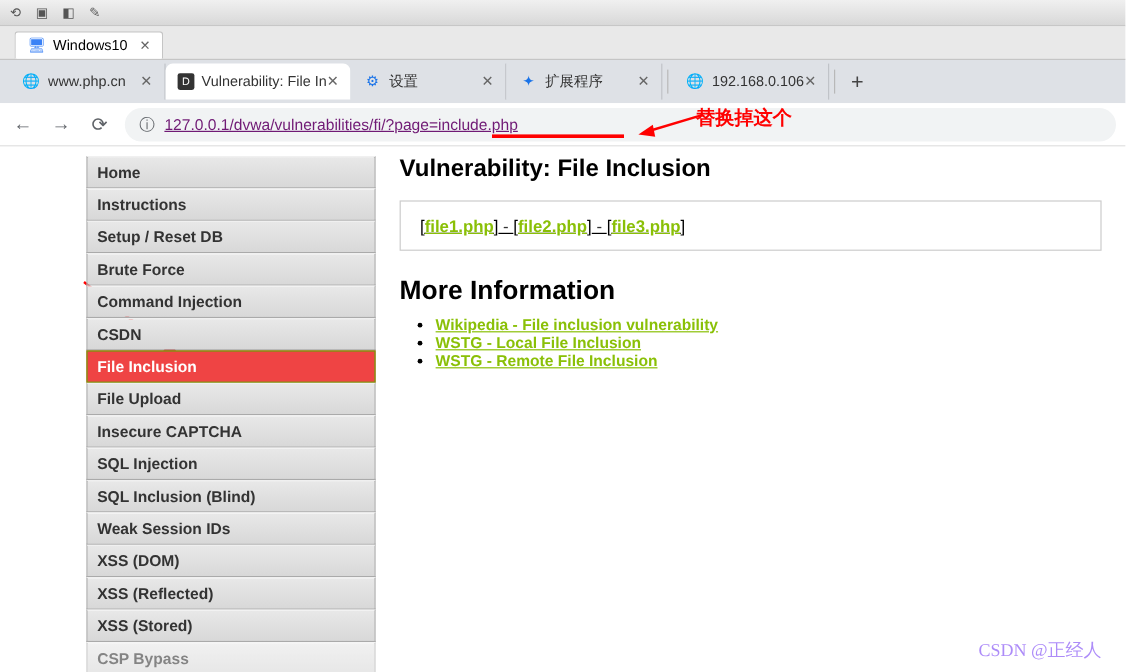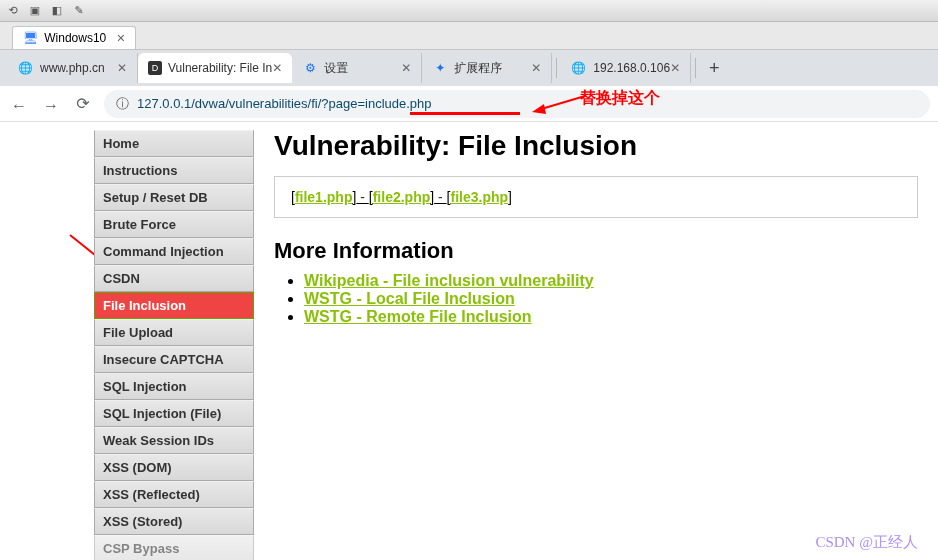--- a/index.html
+++ b/index.html
@@ -17,40 +17,40 @@
 .btab { flex: 0 0 auto; min-width: 130px; height: 30px; background: #dee1e6; display: flex; align-items: center; padding: 0 10px; font-size: 12px; color: #333; border-right: 1px solid #c0c3c8; position: relative; }
 .btab.active { background: #fff; border-radius: 6px 6px 0 0; border-right: none; }
 .btab .fav { width: 16px; height: 16px; margin-right: 6px; display: inline-flex; align-items: center; justify-content: center; font-size: 12px; }
 .btab .x { margin-left: auto; color: #666; font-size: 12px; }
 .btab-sep { width: 1px; height: 20px; background: #b8b8b8; margin: 0 4px; }
 .newtab { width: 28px; height: 28px; display: flex; align-items: center; justify-content: center; color: #444; font-size: 18px; }
 
 .addr-bar { height: 36px; background: #fff; display: flex; align-items: center; padding: 0 8px; gap: 10px; border-bottom: 1px solid #e0e0e0; }
 .nav-btn { width: 22px; height: 22px; display: flex; align-items: center; justify-content: center; color: #5f6368; font-size: 16px; }
 .url-box { flex: 1; height: 28px; background: #f1f3f4; border-radius: 14px; display: flex; align-items: center; padding: 0 12px; gap: 8px; font-size: 13px; color: #5f6368; }
-.url-box .url-text { color: #0c4a6e; }
+.url-box .url-text { color: #701a75; text-decoration: underline; }
 
 .annotation-red { position: absolute; color: #ff0000; font-weight: bold; pointer-events: none; }
 .red-text { top: 88px; left: 580px; font-size: 16px; font-family: "SimSun", serif; text-align: center; }
 .red-underline { position: absolute; top: 112px; left: 410px; width: 110px; height: 3px; background: #ff0000; pointer-events: none; }
 
 .content-wrap { display: flex; padding: 8px 0 0 0; height: calc(560px - 122px); overflow: hidden; position: relative; }
 
-.sidebar { width: 160px; margin-left: 94px; display: flex; flex-direction: column; gap: 0; }
+.sidebar { width: 241px; margin-left: 72px; display: flex; flex-direction: column; gap: 0; }
 .side-item { background: linear-gradient(#e8e8e8,#d8d8d8); border: 1px solid #aaa; border-top: 1px solid #f0f0f0; padding: 5px 8px; font-size: 13px; font-weight: bold; color: #333; cursor: pointer; }
 .side-item.active { background: #ef4444; color: #fff; border-color: #6fa006; }
 .side-gap { height: 10px; }
 
 .main { flex: 1; padding: 0 20px 0 20px; }
-.main h1 { font-size: 28px; font-weight: bold; margin-bottom: 14px; color: #000; }
+.main h1 { font-size: 20px; font-weight: bold; margin-bottom: 14px; color: #000; }
 .file-box { border: 1px solid #ccc; padding: 12px 16px; margin-bottom: 20px; font-size: 14px; text-decoration: underline; }
 .file-box a { color: #8ac007; font-weight: bold; text-decoration: underline; }
 .file-box .sep { color: #333; }
 .main h2 { font-size: 22px; font-weight: bold; margin-bottom: 8px; }
-.info-list { list-style: disc; padding-left: 30px; font-size: 16px; }
+.info-list { list-style: disc; padding-left: 30px; font-size: 13px; }
 .info-list li a { color: #8ac007; font-weight: bold; text-decoration: underline; }
 
 .watermark { position: absolute; bottom: 8px; right: 20px; font-size: 15px; color: #8b5cf6; font-family: "Microsoft YaHei"; opacity: 0.7; }
 
 svg { display: block; }
 </style>
 </head>
 <body>
 
 <div class="top-toolbar">
@@ -126,21 +126,21 @@
     <div class="side-item">Instructions</div>
     <div class="side-item">Setup / Reset DB</div>
     <div class="side-gap"></div>
     <div class="side-item">Brute Force</div>
     <div class="side-item">Command Injection</div>
     <div class="side-item">CSDN</div>
     <div class="side-item active">File Inclusion</div>
     <div class="side-item">File Upload</div>
     <div class="side-item">Insecure CAPTCHA</div>
     <div class="side-item">SQL Injection</div>
-    <div class="side-item">SQL Injection (File)</div>
+    <div class="side-item">SQL Inclusion (Blind)</div>
     <div class="side-item">Weak Session IDs</div>
     <div class="side-item">XSS (DOM)</div>
     <div class="side-item">XSS (Reflected)</div>
     <div class="side-item">XSS (Stored)</div>
     <div class="side-item" style="opacity:.6">CSP Bypass</div>
   </div>
 
   <div class="main">
     <h1>Vulnerability: File Inclusion</h1>
     <div class="file-box">

